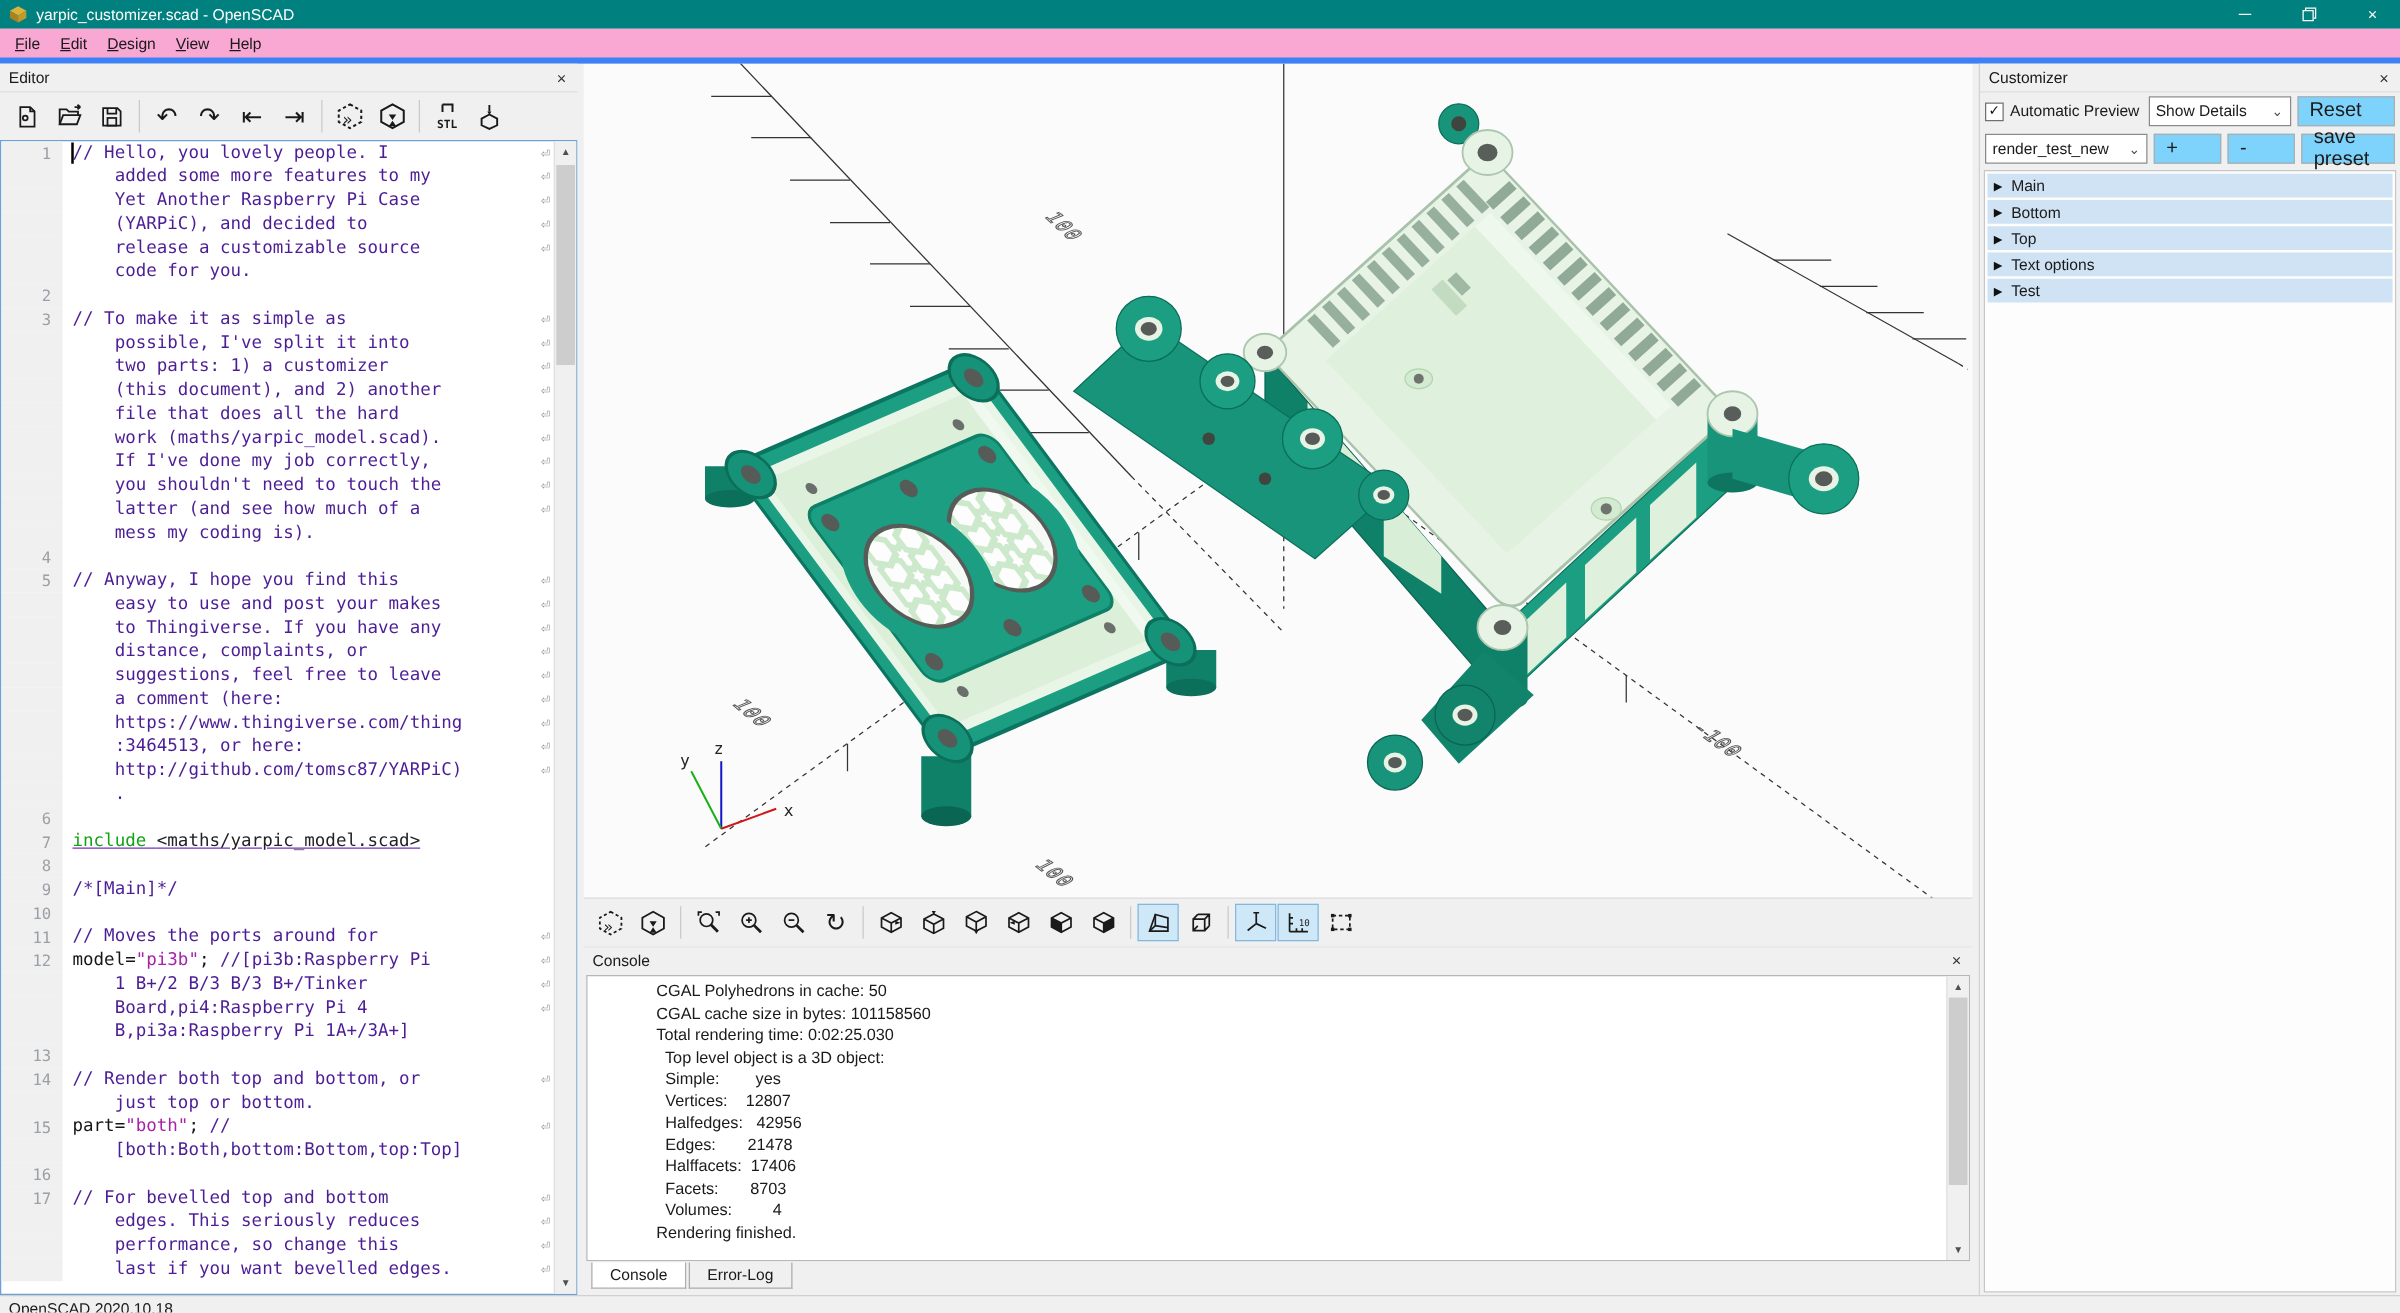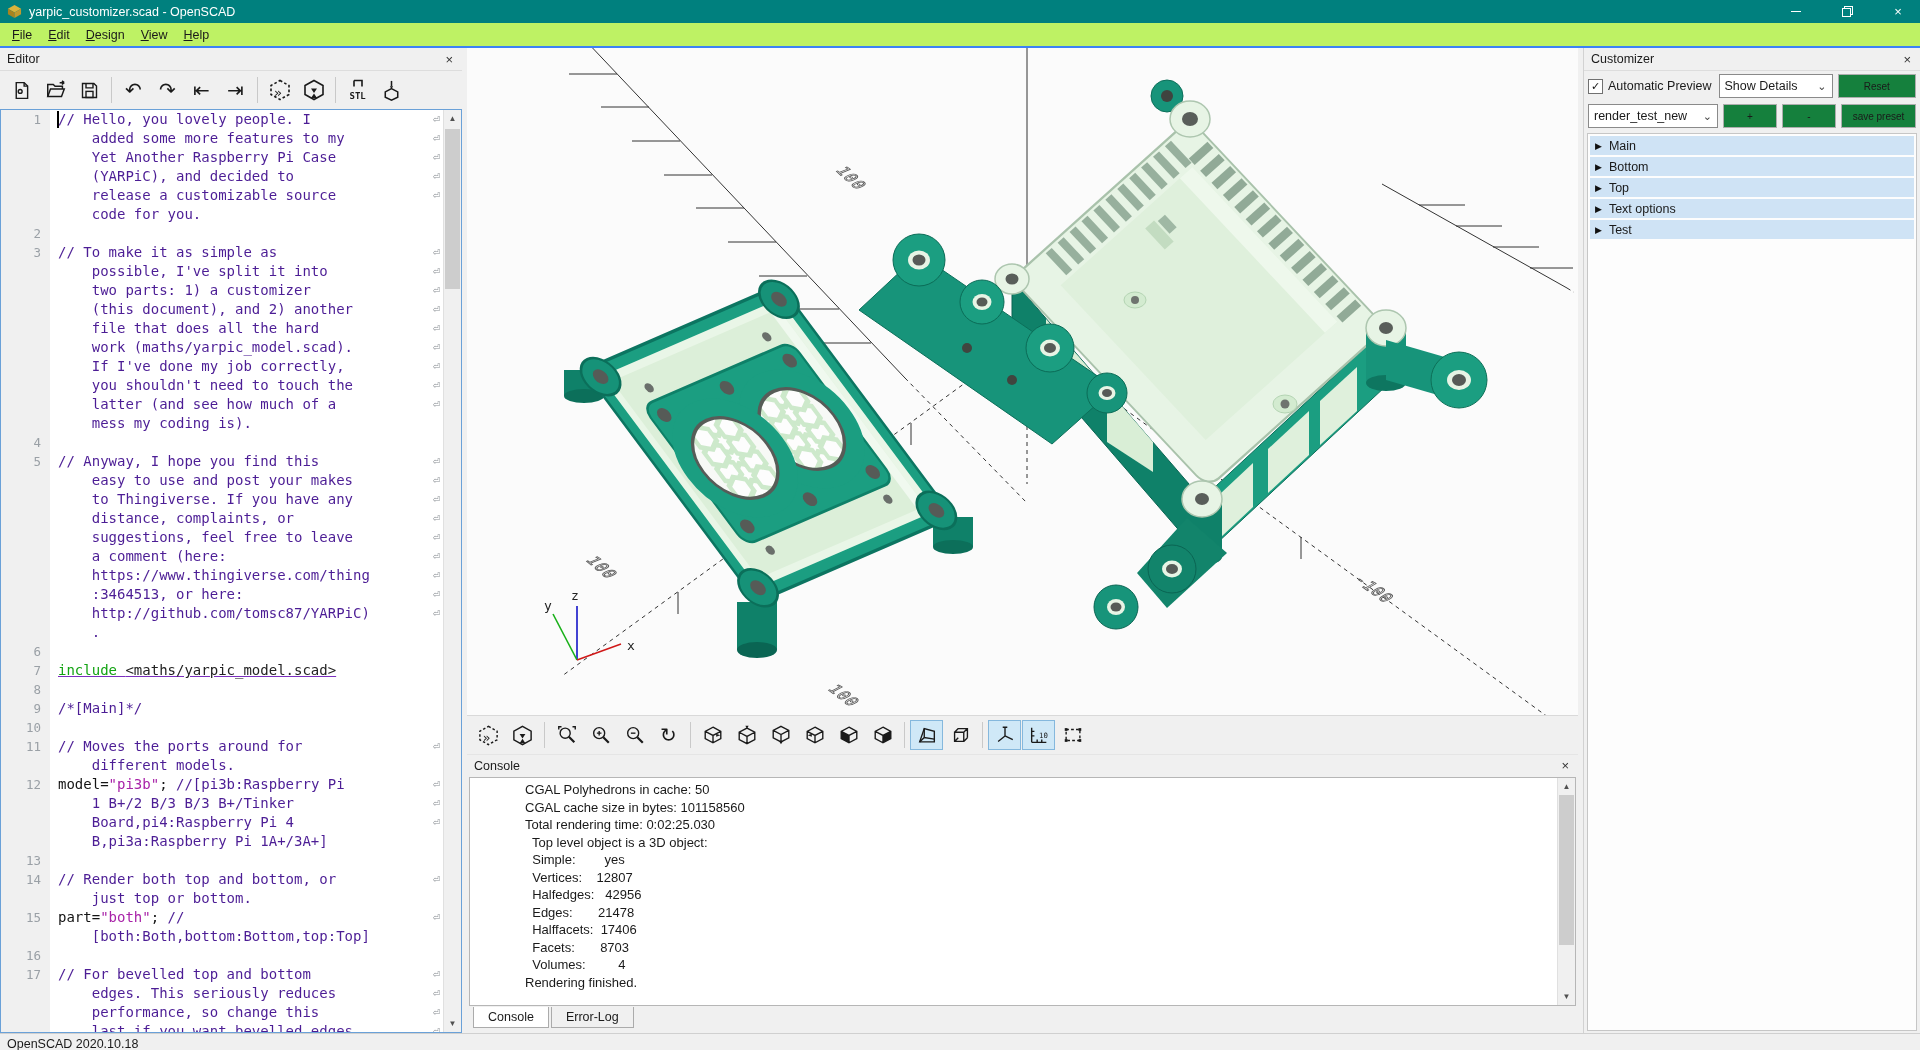--- a/index.html
+++ b/index.html
@@ -9,21 +9,21 @@
   
   .titlebar{height:23px;background:#00807e;color:#fff;display:flex;align-items:center;padding-left:7px;gap:7px;font-size:12.5px;}
   .titlebar .ttl{flex:1;}
   .winbtn{width:44px;height:23px;display:flex;align-items:center;justify-content:center;color:#fff;font-size:13px;}
   .minbar{width:10px;height:1px;background:#fff;display:inline-block;}
   .restore{position:relative;width:11px;height:11px;}
   .restore i{position:absolute;border:1px solid #fff;width:7px;height:7px;display:block;}
   .restore i.b{left:0;bottom:0;background:#00807e;}
   .restore i.t{right:0;top:0;}
   
-  .menubar{height:23px;background:#bef264;display:flex;align-items:center;padding-left:4px;border-bottom:2px solid #3b82f6;}
+  .menubar{height:23px;background:#f9a8d4;display:flex;align-items:center;padding-left:4px;border-bottom:5px solid #3b82f6;}
   .mitem{padding:2px 8px;font-size:12.5px;}
   
   .main{display:flex;height:985px;}
   .split{width:5px;background:#f0f0f0;flex:none;}
   .panel-head{height:22px;display:flex;align-items:center;padding:0 7px;font-size:12.5px;background:#f0f0f0;border-bottom:1px solid #ddd;}
   .panel-head .pt{flex:1;}
   .xbtn{color:#333;font-size:13px;padding:0 2px;}
   
   .editor-col{width:462px;flex:none;display:flex;flex-direction:column;background:#f0f0f0;}
   .ed-toolbar{height:38px;display:flex;align-items:center;padding:0 5px;gap:1px;}
@@ -63,21 +63,21 @@
   .tab{padding:3px 14px;border:1px solid #ababab;border-top:none;background:#f0f0f0;font-size:12.5px;}
   .tab.active{background:#fff;font-weight:normal;}
   
   .cust-col{width:336px;flex:none;display:flex;flex-direction:column;background:#f0f0f0;border-left:1px solid #d2d2d2;}
   .c-row{display:flex;align-items:center;gap:5px;padding:3px 4px;}
   .chk{width:13px;height:13px;border:1px solid #707070;background:#fff;font-size:11px;line-height:12px;text-align:center;color:#111;flex:none;}
   .clabel{font-size:12.5px;white-space:nowrap;}
   .combo{background:#fff;border:1px solid #8a8a8a;height:22px;display:flex;align-items:center;padding:0 5px;font-size:12.5px;gap:4px;}
   .combo .cv{flex:1;white-space:nowrap;overflow:hidden;}
   .combo .chev{color:#444;font-size:11px;}
-  .btn{background:#15803d;border:1px solid #adadad;height:22px;padding:0 9px;display:flex;align-items:center;justify-content:center;font-size:10px;}
+  .btn{background:#7dd3fc;border:1px solid #adadad;height:22px;padding:0 9px;display:flex;align-items:center;font-size:16px;}
   .c-list{background:#fdfdfd;border:1px solid #c6c6c6;margin:2px 3px;flex:1;padding:2px;}
   .c-sec{height:19px;background:#cfe3f5;display:flex;align-items:center;padding-left:5px;gap:7px;margin-bottom:2px;font-size:12.5px;}
   .tri{font-size:9px;color:#111;}
   
   .statusbar{height:19px;background:#f0f0f0;border-top:1px solid #d0d0d0;display:flex;align-items:center;padding:0 7px;font-size:12.5px;}
   .statusbar .sl{flex:1;white-space:nowrap;overflow:hidden;}
   svg text{font-family:"DejaVu Sans Mono",monospace;}
 </style>
 </head>
 <body>
@@ -208,21 +208,20 @@
           <div class="crow"><span class="gut"></span><span class="ct"><span class="tok cm">    https://www.thingiverse.com/thing</span><span class="wrapm">⏎</span></span></div>
           <div class="crow"><span class="gut"></span><span class="ct"><span class="tok cm">    :3464513, or here:</span><span class="wrapm">⏎</span></span></div>
           <div class="crow"><span class="gut"></span><span class="ct"><span class="tok cm">    http://github.com/tomsc87/YARPiC)</span><span class="wrapm">⏎</span></span></div>
           <div class="crow"><span class="gut"></span><span class="ct"><span class="tok cm">    .</span></span></div>
           <div class="crow"><span class="gut">6</span><span class="ct"></span></div>
           <div class="crow"><span class="gut">7</span><span class="ct"><span class="tok kw">include </span><span class="tok pu">&lt;maths/yarpic_model.scad&gt;</span></span></div>
           <div class="crow"><span class="gut">8</span><span class="ct"></span></div>
           <div class="crow"><span class="gut">9</span><span class="ct"><span class="tok cm">/*[Main]*/</span></span></div>
           <div class="crow"><span class="gut">10</span><span class="ct"></span></div>
           <div class="crow"><span class="gut">11</span><span class="ct"><span class="tok cm">// Moves the ports around for</span><span class="wrapm">⏎</span></span></div>
-          <div class="crow"><span class="gut"></span><span class="ct"><span class="tok cm">    different models.</span></span></div>
           <div class="crow"><span class="gut">12</span><span class="ct"><span class="tok pl">model=</span><span class="tok st">"pi3b"</span><span class="tok pl">; </span><span class="tok cm">//[pi3b:Raspberry Pi</span><span class="wrapm">⏎</span></span></div>
           <div class="crow"><span class="gut"></span><span class="ct"><span class="tok cm">    1 B+/2 B/3 B/3 B+/Tinker</span><span class="wrapm">⏎</span></span></div>
           <div class="crow"><span class="gut"></span><span class="ct"><span class="tok cm">    Board,pi4:Raspberry Pi 4</span><span class="wrapm">⏎</span></span></div>
           <div class="crow"><span class="gut"></span><span class="ct"><span class="tok cm">    B,pi3a:Raspberry Pi 1A+/3A+]</span></span></div>
           <div class="crow"><span class="gut">13</span><span class="ct"></span></div>
           <div class="crow"><span class="gut">14</span><span class="ct"><span class="tok cm">// Render both top and bottom, or</span><span class="wrapm">⏎</span></span></div>
           <div class="crow"><span class="gut"></span><span class="ct"><span class="tok cm">    just top or bottom.</span></span></div>
           <div class="crow"><span class="gut">15</span><span class="ct"><span class="tok pl">part=</span><span class="tok st">"both"</span><span class="tok pl">; </span><span class="tok cm">//</span><span class="wrapm">⏎</span></span></div>
           <div class="crow"><span class="gut"></span><span class="ct"><span class="tok cm">    [both:Both,bottom:Bottom,top:Top]</span></span></div>
           <div class="crow"><span class="gut">16</span><span class="ct"></span></div>

